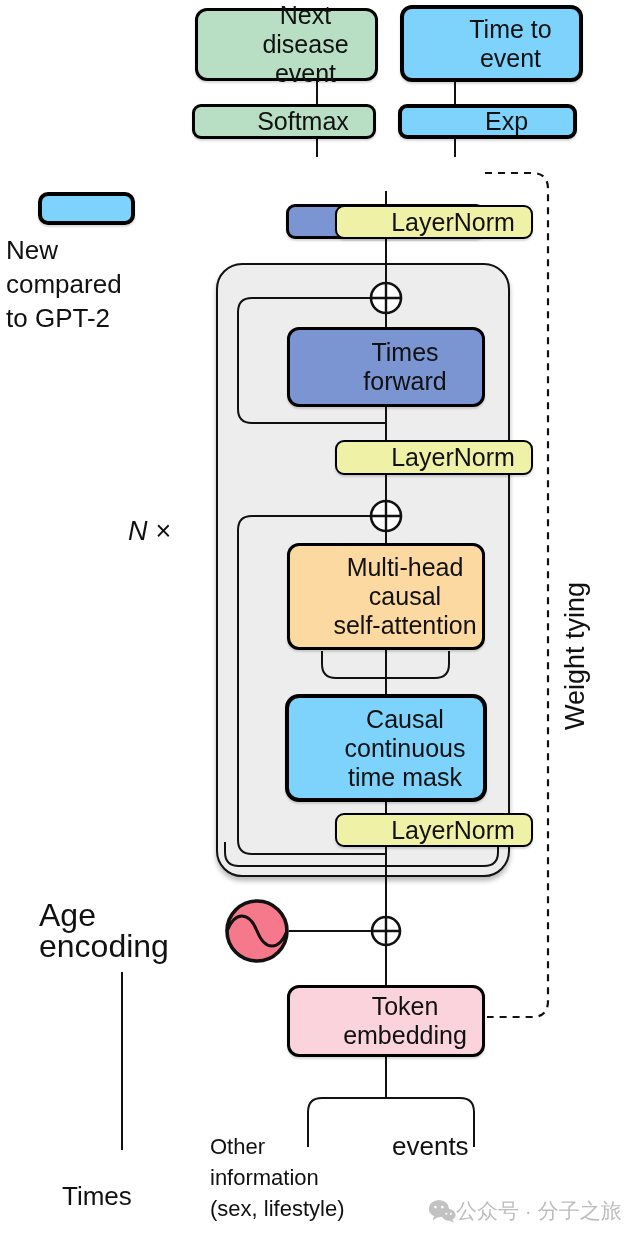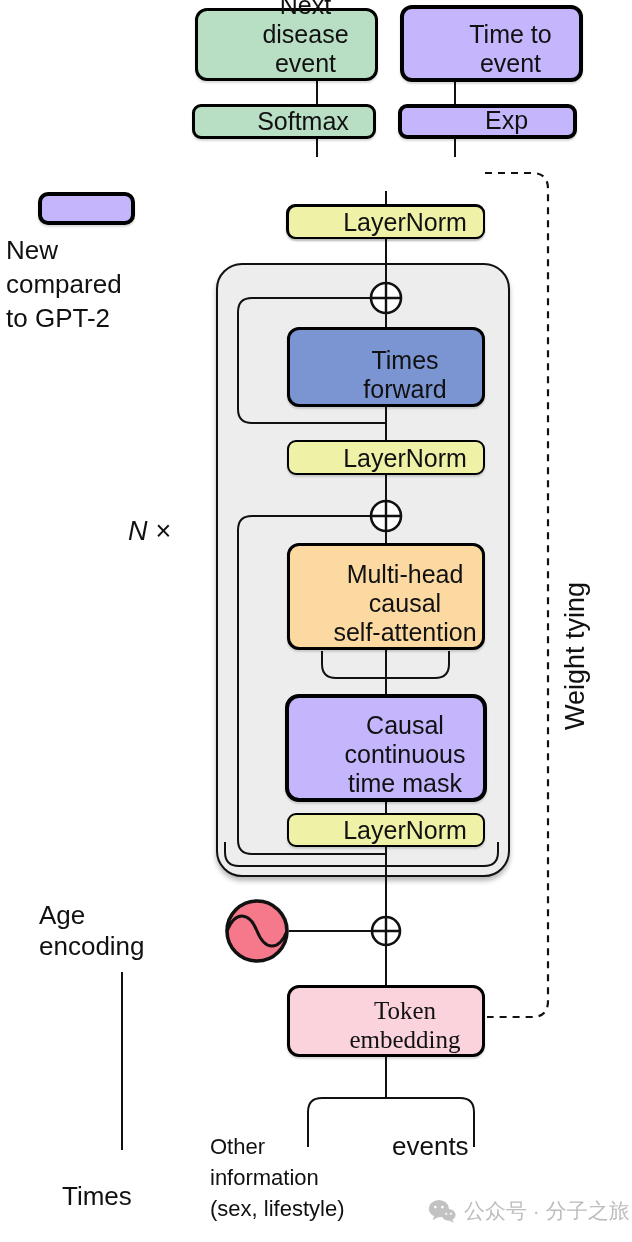--- a/index.html
+++ b/index.html
@@ -7,45 +7,45 @@
     position:relative;width:632px;height:1242px;background:#ffffff;overflow:hidden;
     font-family:"Liberation Sans",sans-serif;color:#111;
   }
   .layer-svg{position:absolute;left:0;top:0;z-index:2;}
   .grayblock{
     position:absolute;left:216px;top:263px;width:294px;height:614px;
     background:#EDEDED;border:2px solid #111;border-radius:26px;
     box-shadow:0 4px 5px rgba(0,0,0,0.28);z-index:1;box-sizing:border-box;
   }
   .box{
-    position:absolute;display:flex;flex-direction:column;align-items:center;justify-content:flex-end;
+    position:absolute;display:flex;flex-direction:column;align-items:center;justify-content:center;
     border:3px solid #000;box-sizing:border-box;text-align:center;z-index:3;
     font-size:25px;line-height:29px;box-shadow:0 2px 2px rgba(0,0,0,0.15);padding-left:38px;
   }
   .thick{border-width:4px;}
-  .thin{border-width:2px;}
+  .thin{border-width:2px;margin-left:48px;}
   .green{background:#B8DEC3;}
-  .salmon{background:#c4b5fd;}
+  .salmon{background:#7dd3fc;}
   .blue{background:#7B94D2;}
   .yellow{background:#EEF1A6;}
   .orange{background:#FCD9A1;}
   .pink{background:#FAD3DD;}
   .lbl{
     position:absolute;z-index:4;text-align:left;font-size:25px;line-height:31px;
   }
   .n-mult{font-size:27px;}
   .n-mult i{font-style:italic;margin-right:8px;}
   .weight-tying{
     position:absolute;left:557px;top:506px;width:36px;height:300px;z-index:4;
     display:flex;align-items:center;justify-content:center;
     writing-mode:vertical-rl;transform:rotate(180deg);
     font-size:27px;white-space:nowrap;
   }
   .watermark{
-    position:absolute;left:428px;top:1197px;z-index:4;display:flex;align-items:center;gap:8px;
+    position:absolute;left:428px;top:1197px;z-index:4;display:flex;align-items:center;
     color:#BDBDBD;font-size:21px;white-space:nowrap;
   }
 </style>
 </head>
 <body>
 
 <div class="canvas">
 
   <div class="grayblock"></div>
 
@@ -120,37 +120,37 @@
   </div>
   <div class="box salmon thick" style="left:285px;top:694px;width:202px;height:108px;border-radius:14px;">
     <span>Causal</span>
     <span>continuous</span>
     <span>time mask</span>
   </div>
   <div class="box yellow thin" style="left:287px;top:813px;width:198px;height:34px;border-radius:9px;">
     <span>LayerNorm</span>
   </div>
 
-  <div class="box pink" style="left:287px;top:985px;width:198px;height:72px;border-radius:12px;font-family:Liberation Serif, serif;">
+  <div class="box pink" style="left:287px;top:985px;width:198px;height:72px;border-radius:12px;">
     <span>Token</span>
     <span>embedding</span>
   </div>
 
   <div class="box salmon thick" style="left:38px;top:192px;width:97px;height:33px;border-radius:10px;"></div>
   <div class="lbl" style="left:6px;top:233px;width:160px;font-size:26px;line-height:34px;">
     <div>New</div>
     <div>compared</div>
     <div>to GPT-2</div>
   </div>
 
   <div class="lbl n-mult" style="left:128px;top:516px;width:70px;">
     <i>N</i><span>×</span>
   </div>
   <div class="weight-tying">Weight tying</div>
-  <div class="lbl" style="left:39px;top:900px;width:160px;font-size:26px;">
+  <div class="lbl" style="left:39px;top:900px;width:160px;font-size:32px;">
     <div>Age</div>
     <div>encoding</div>
   </div>
   <div class="lbl" style="left:62px;top:1161px;width:120px;font-size:26px;margin-top:20px;">Times</div>
   <div class="lbl" style="left:210px;top:1131px;width:185px;font-size:22px;">
     <div>Other</div>
     <div>information</div>
     <div>(sex, lifestyle)</div>
   </div>
   <div class="lbl" style="left:392px;top:1131px;width:160px;font-size:26px;">

